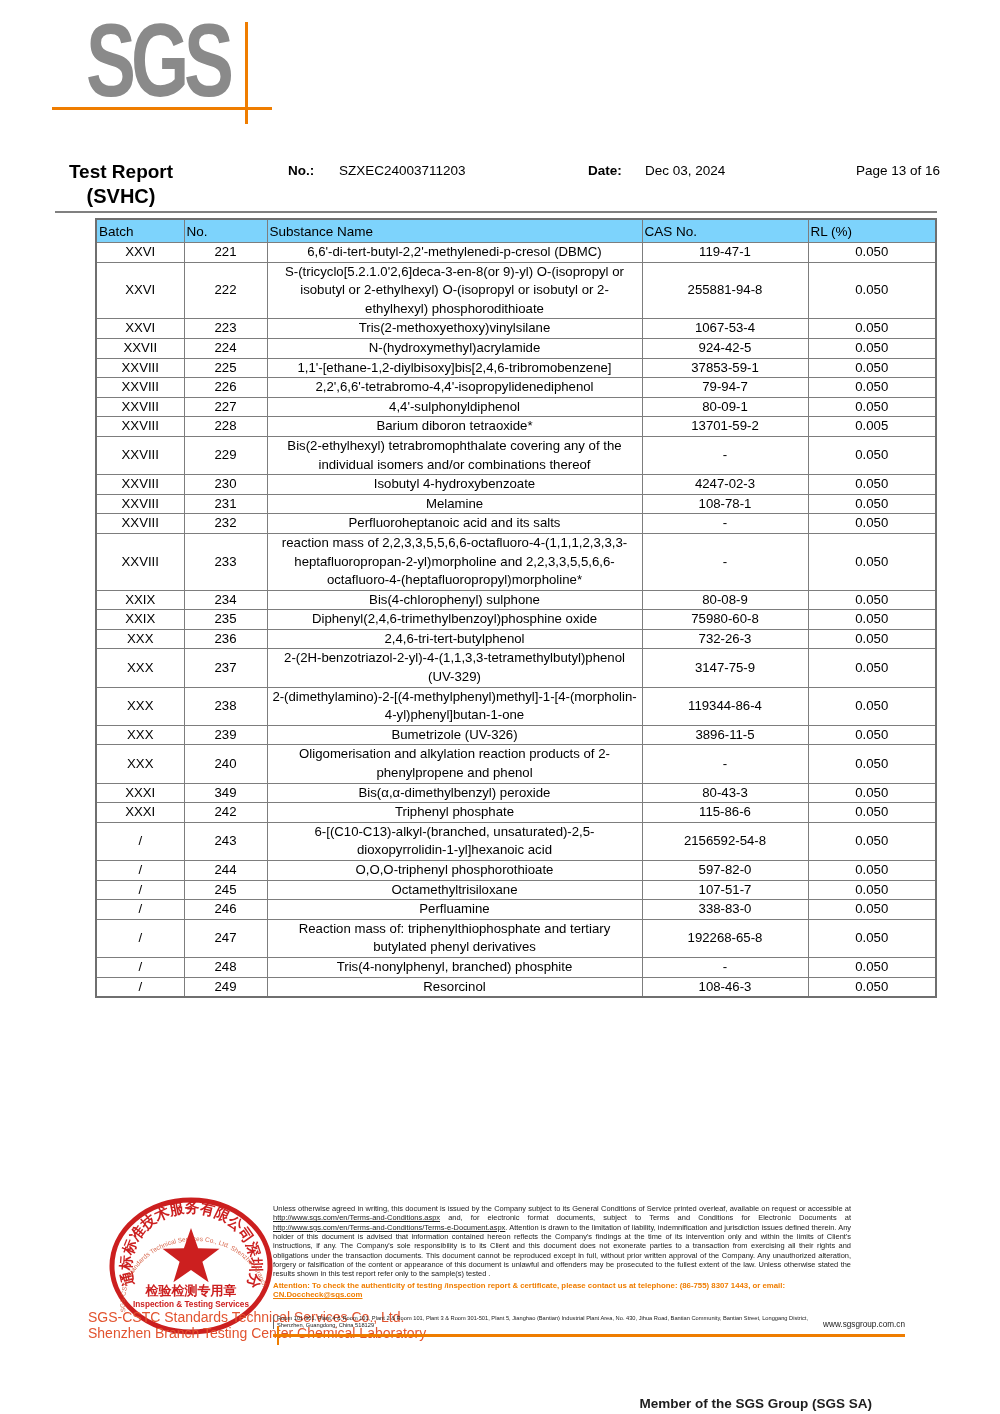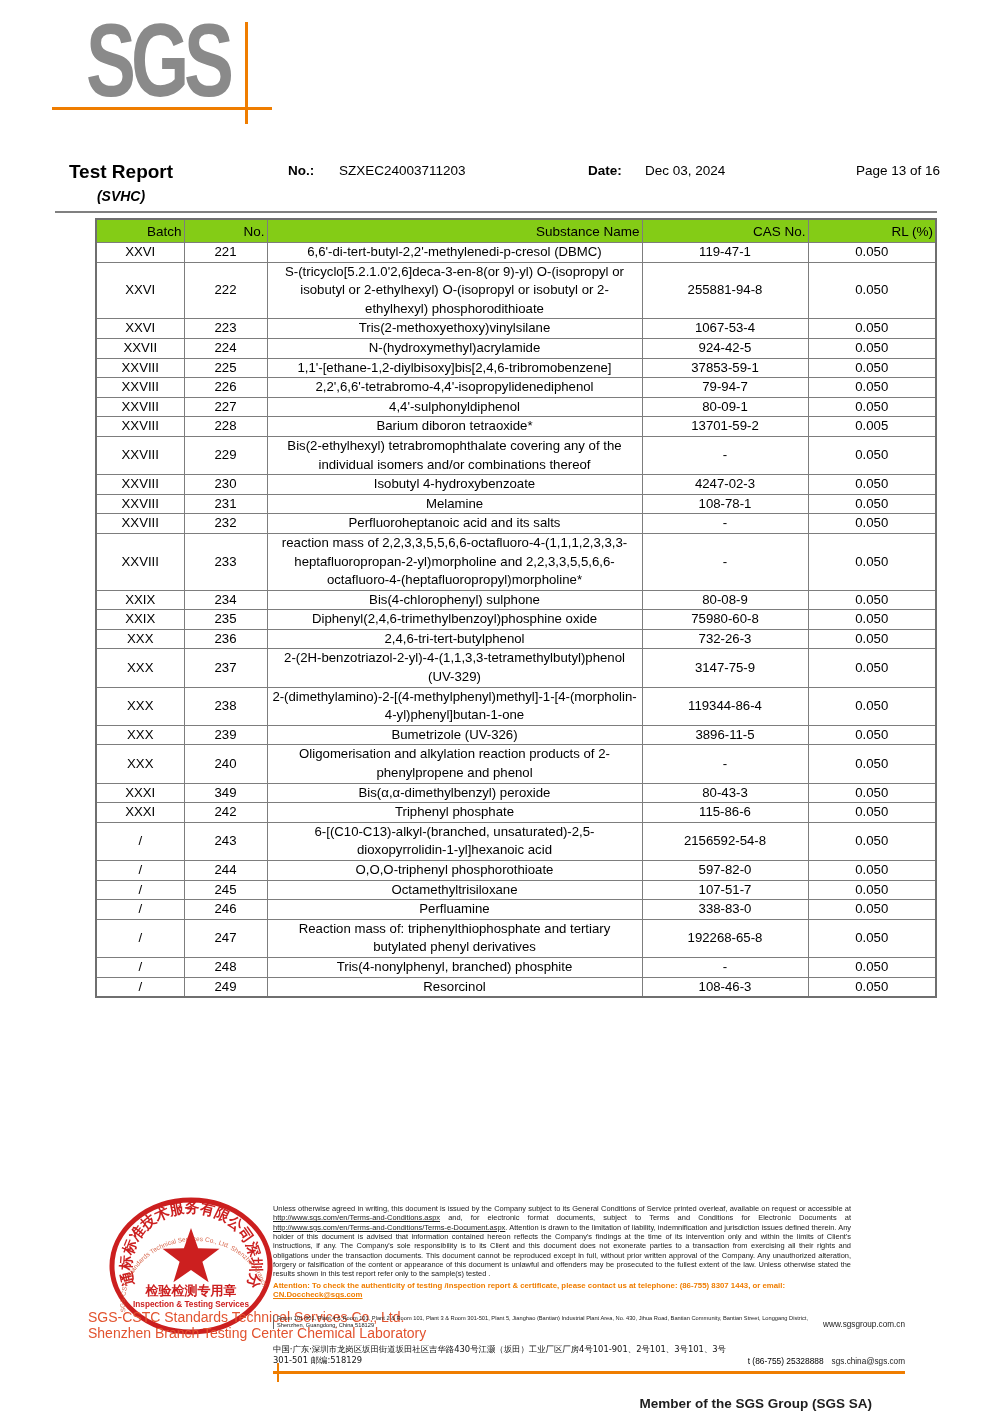--- a/index.html
+++ b/index.html
@@ -10,36 +10,36 @@
   
   .logo-wrap{position:absolute;left:86px;top:8px;width:230px;height:130px;}
   .logo-text{
     position:absolute;left:0;top:0;font-size:104px;font-weight:bold;color:#8a8a8a;
     letter-spacing:-7px;line-height:1;transform:scaleX(0.72);transform-origin:left top;
   }
   .logo-vline{position:absolute;left:159px;top:14px;width:3px;height:102px;background:#ef7d00;}
   .logo-hline{position:absolute;left:-34px;top:99px;width:220px;height:3px;background:#ef7d00;}
   .report-title{position:absolute;left:53px;top:160px;width:136px;text-align:center;}
   .report-title .t1{font-size:19px;font-weight:bold;line-height:24px;}
-  .report-title .t2{font-size:14px;font-weight:bold;line-height:24px;font-style:italic;}
+  .report-title .t2{font-size:20px;font-weight:bold;line-height:24px;}
   .hdr-label{position:absolute;top:163px;font-size:13.5px;font-weight:bold;}
   .hdr-value{position:absolute;top:163px;font-size:13.5px;}
   .no-label{left:288px;} .no-value{left:339px;}
   .date-label{left:588px;} .date-value{left:645px;}
   .page-num{position:absolute;top:163px;left:830px;width:110px;text-align:right;font-size:13.5px;}
   .header-rule{position:absolute;left:55px;top:211px;width:882px;height:2px;background:#808080;}
 
   
   .svhc-table{
     position:absolute;left:95px;top:218px;width:840px;border-collapse:collapse;table-layout:fixed;
     border:2px solid #6f6f6f;
   }
   .svhc-table th{
-    background:#84cc16;font-weight:normal;font-size:13.5px;height:22px;
-    border:1.5px solid #7d7d7d;padding:0 2px;text-align:right;
+    background:#7dd3fc;font-weight:normal;font-size:13.5px;height:22px;
+    border:1.5px solid #7d7d7d;padding:0 2px;text-align:left;
   }
   .svhc-table td{
     font-size:13.2px;line-height:18.6px;border:1.5px solid #7d7d7d;
     padding:0 3px;text-align:center;vertical-align:middle;word-wrap:break-word;
   }
 
   
   .footer-text{position:absolute;left:273px;top:1204px;width:632px;}
   .legal{width:578px;font-size:7.45px;line-height:9.35px;text-align:justify;color:#1b1b1b;margin:0;}
   .legal .u, .attention .u{text-decoration:underline;}
@@ -325,23 +325,18 @@
 <div class="company-red cr1">SGS-CSTC Standards Technical Services Co., Ltd.</div>
 <div class="company-red cr2">Shenzhen Branch Testing Center Chemical Laboratory</div>
 
 <div class="footer-text">
   <p class="legal"><span>Unless otherwise agreed in writing, this document is issued by the Company subject to its General Conditions of Service printed overleaf, available on request or accessible at </span><span class="u">http://www.sgs.com/en/Terms-and-Conditions.aspx</span><span> and, for electronic format documents, subject to Terms and Conditions for Electronic Documents at </span><span class="u">http://www.sgs.com/en/Terms-and-Conditions/Terms-e-Document.aspx</span><span>. Attention is drawn to the limitation of liability, indemnification and jurisdiction issues defined therein. Any holder of this document is advised that information contained hereon reflects the Company's findings at the time of its intervention only and within the limits of Client's instructions, if any. The Company's sole responsibility is to its Client and this document does not exonerate parties to a transaction from exercising all their rights and obligations under the transaction documents. This document cannot be reproduced except in full, without prior written approval of the Company. Any unauthorized alteration, forgery or falsification of the content or appearance of this document is unlawful and offenders may be prosecuted to the fullest extent of the law. Unless otherwise stated the results shown in this test report refer only to the sample(s) tested .</span></p>
   <p class="attention"><span>Attention: To check the authenticity of testing /inspection report &amp; certificate, please contact us at telephone: (86-755) 8307 1443, or email: </span><span class="u">CN.Doccheck@sgs.com</span></p>
   <div class="addr-row">
     <span class="addr-en">Room 101-901, Plant 4 &amp; Room 101, Plant 2 &amp; Room 101, Plant 3 &amp; Room 301-501, Plant 5, Jianghao (Bantian) Industrial Plant Area, No. 430, Jihua Road, Bantian Community, Bantian Street, Longgang District, Shenzhen, Guangdong, China 518129</span>
     <span class="addr-right">www.sgsgroup.com.cn</span>
   </div>
-  <div class="addr-row">
-    <span class="addr-cn">中国·广东·深圳市龙岗区坂田街道坂田社区吉华路430号江灏（坂田）工业厂区厂房4号101-901、2号101、3号101、3号301-501 邮编:518129</span>
-    <span class="tel">t (86-755) 25328888</span>
-    <span class="addr-right">sgs.china@sgs.com</span>
-  </div>
   <div class="orange-rule">
     <div class="orange-tick"></div>
   </div>
 </div>
 
 <div class="member-line">Member of the SGS Group (SGS SA)</div>
 
 </body></html>

